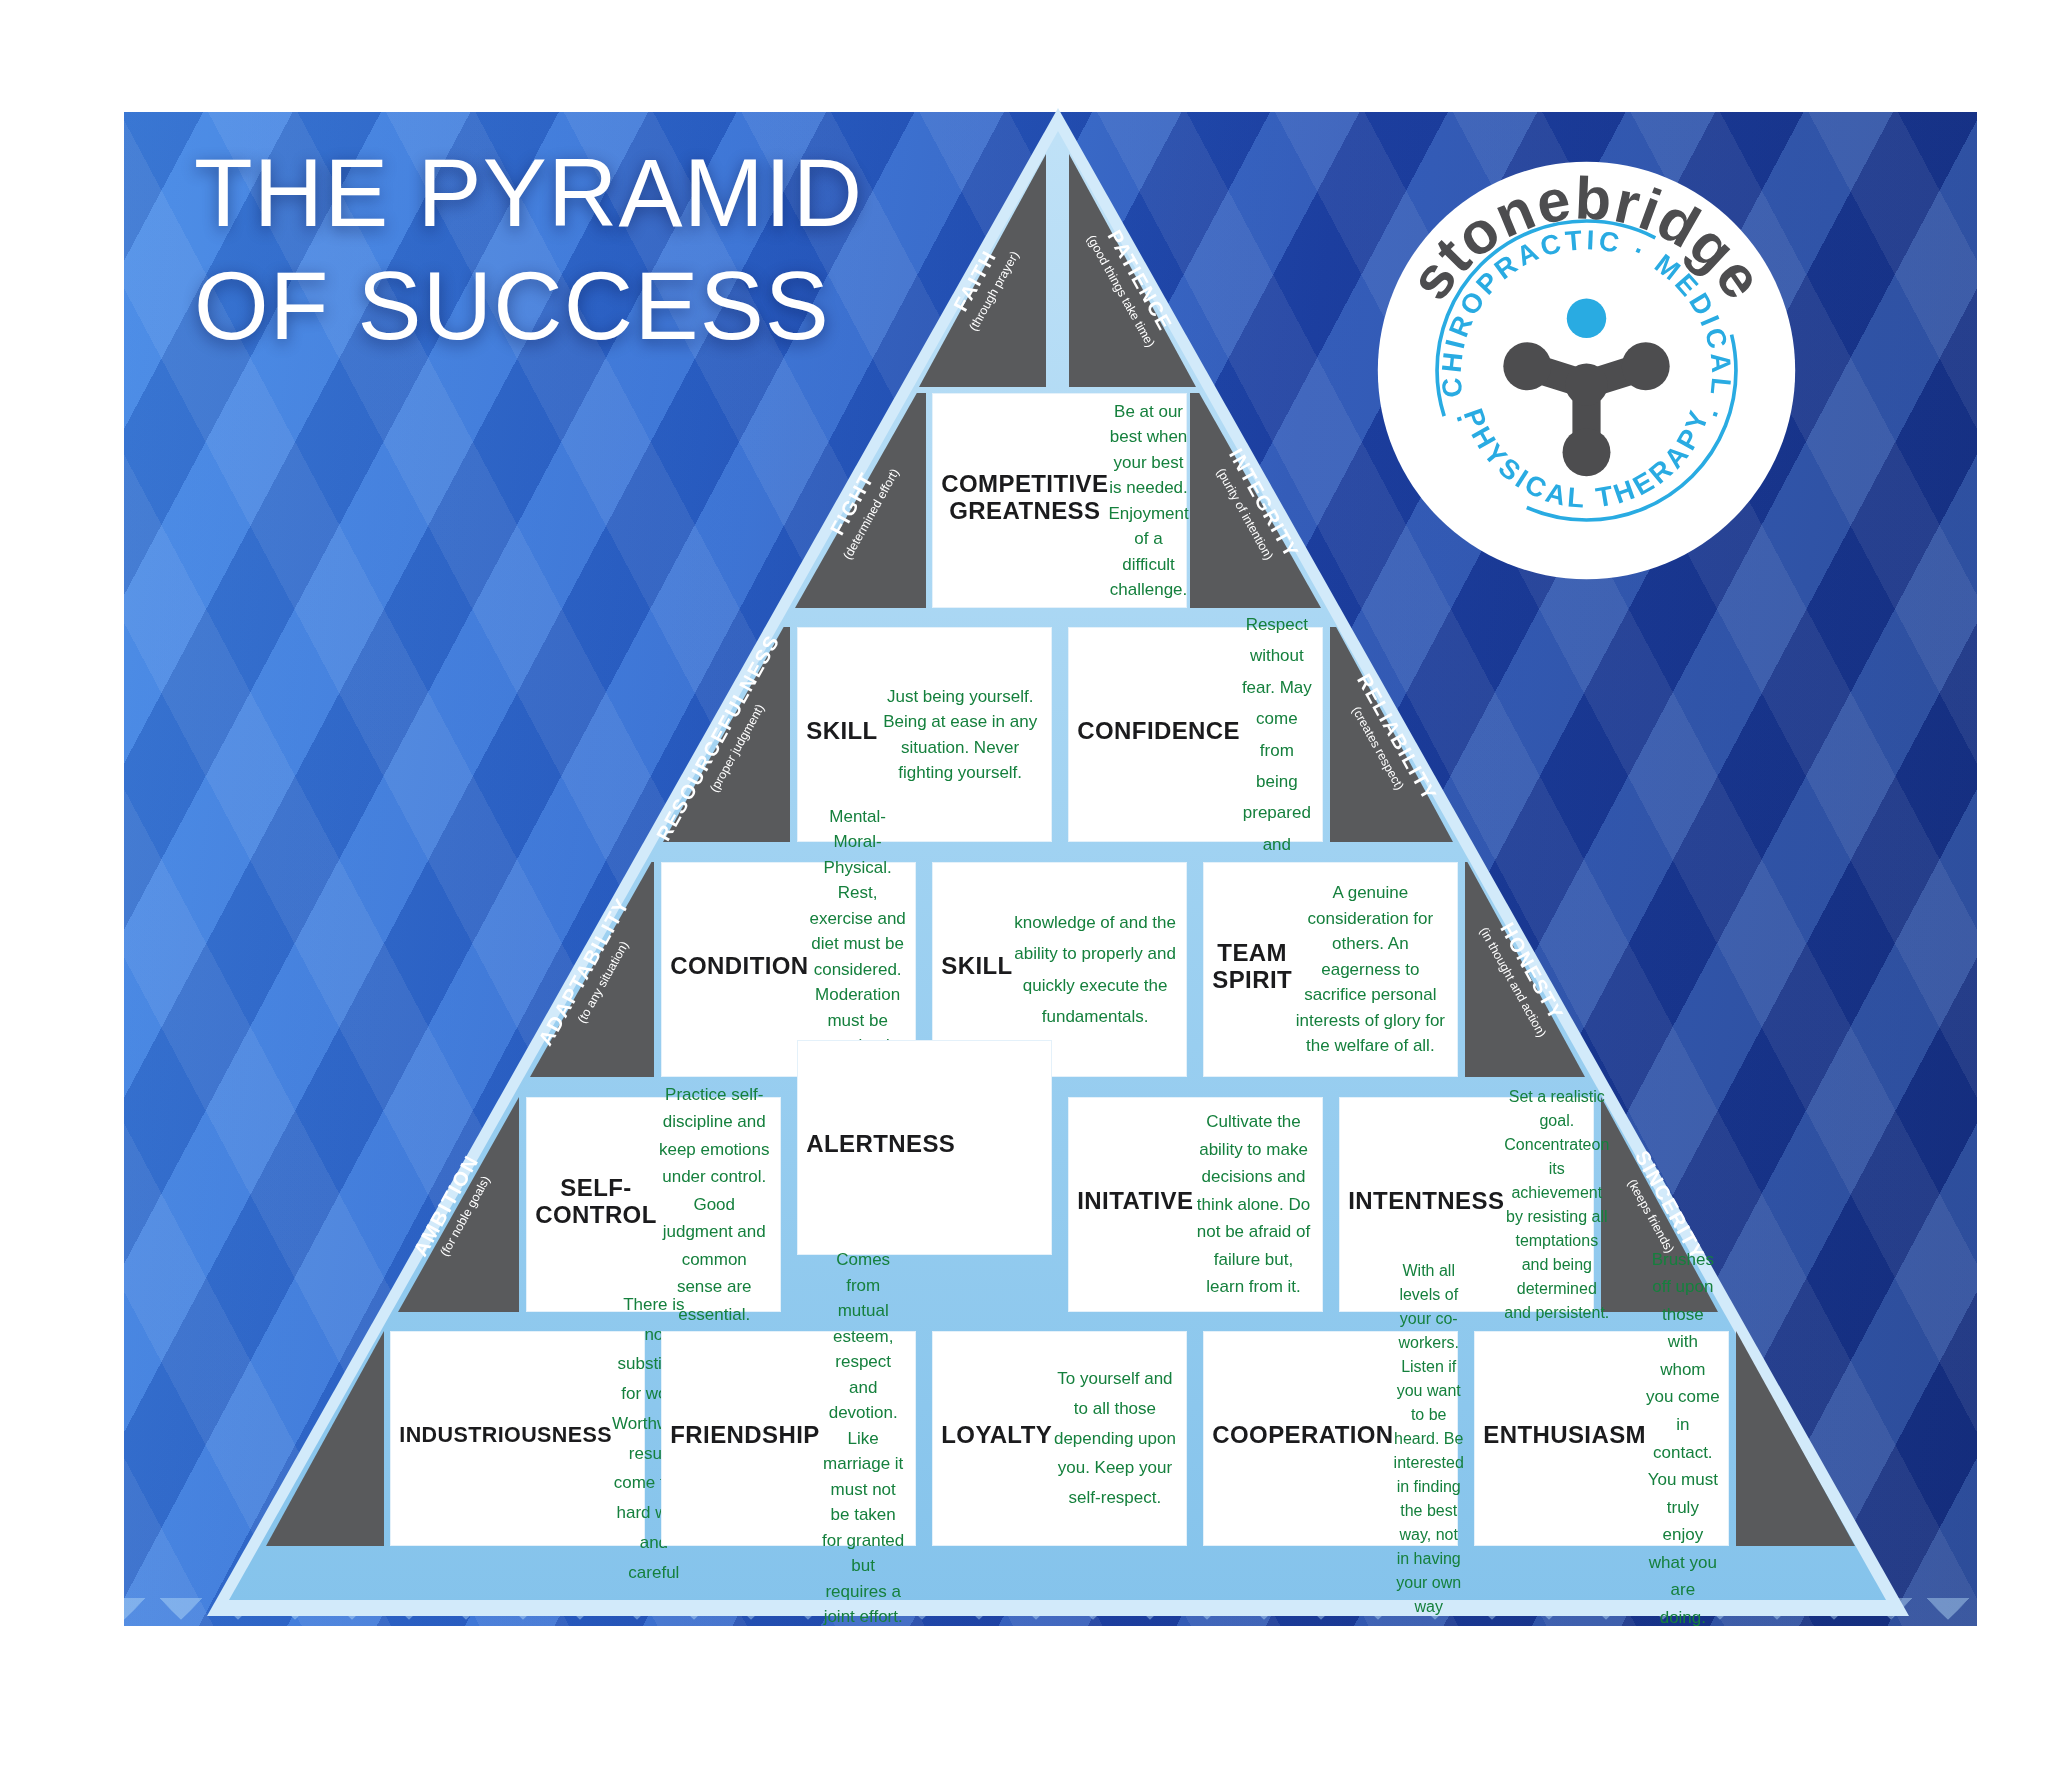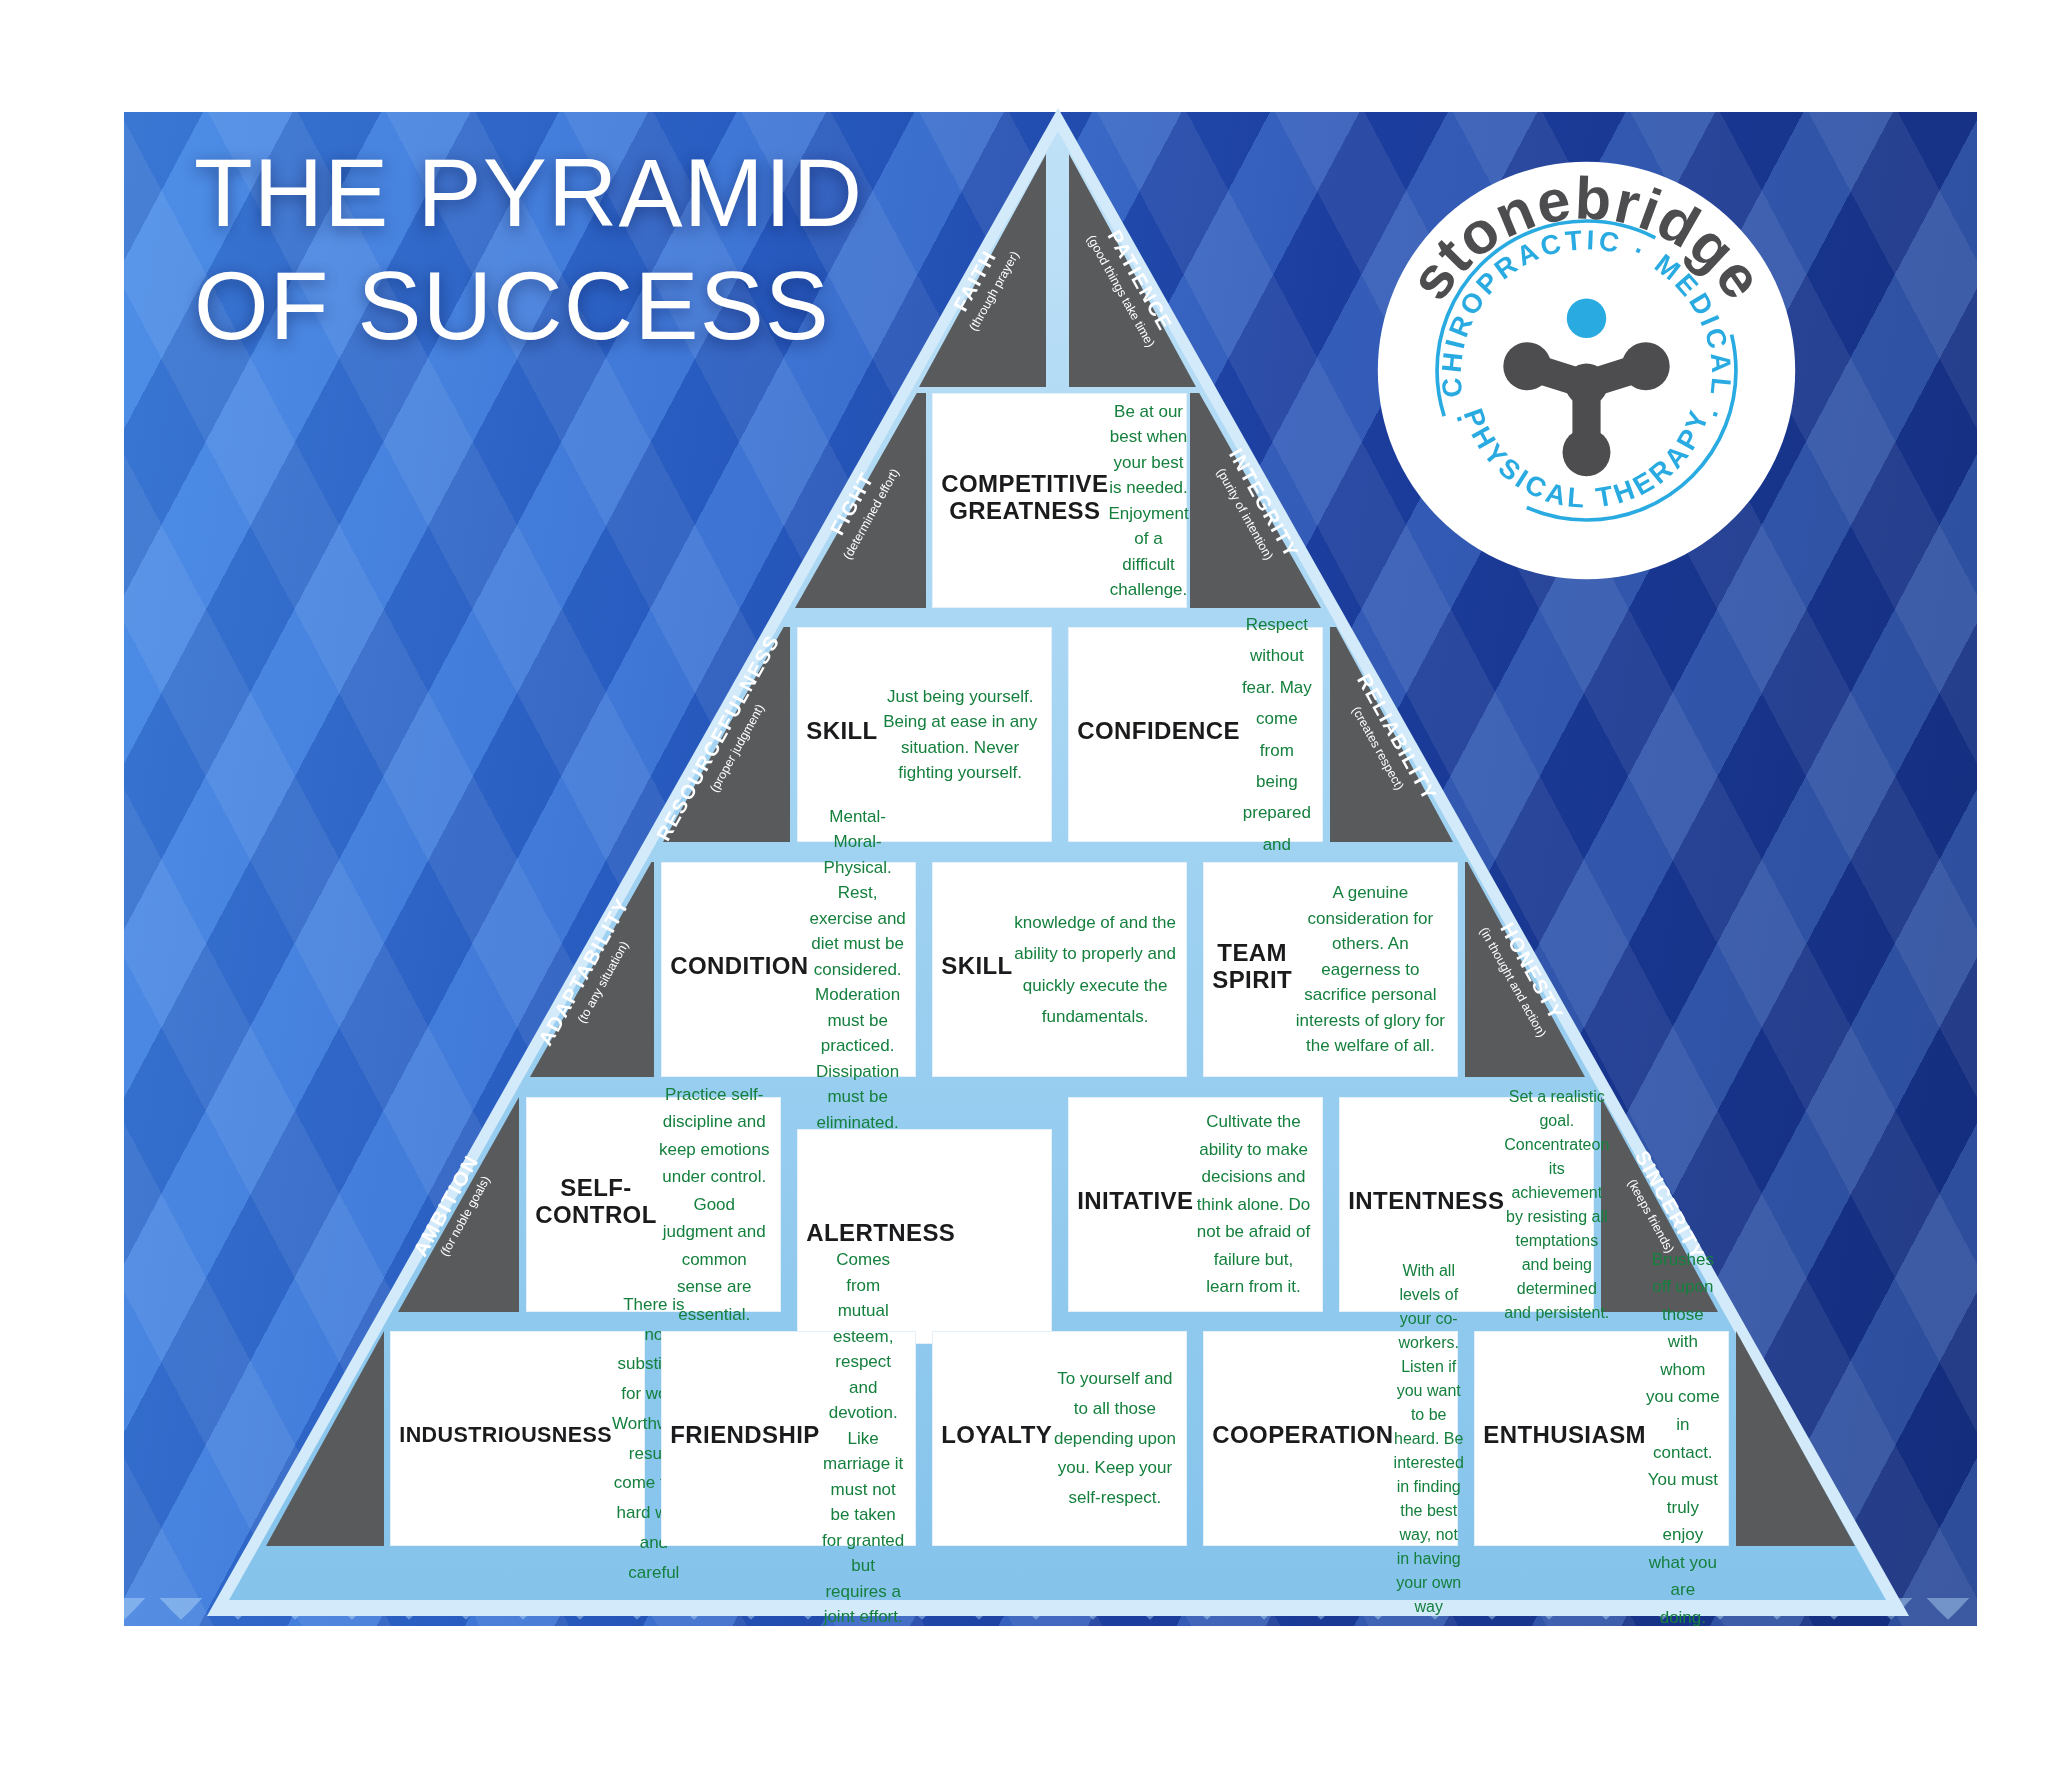--- a/index.html
+++ b/index.html
@@ -146,21 +146,21 @@
   </div>
   <div class="box" style="left:1203px;top:862px">
     <div class="box-title">TEAM SPIRIT</div>
     <div class="box-body">A genuine consideration for others. An eagerness to sacrifice personal interests of glory for the welfare of all.</div>
   </div>
 
   <div class="box" style="left:526px;top:1097px">
     <div class="box-title">SELF-CONTROL</div>
     <div class="box-body" style="line-height:1.62">Practice self-discipline and keep emotions under control. Good judgment and common sense are essential.</div>
   </div>
-  <div class="box" style="left:797px;top:1129px">
+  <div class="box" style="left:797px;top:1040px">
     <div class="box-title">ALERTNESS</div>
   </div>
   <div class="box" style="left:1068px;top:1097px">
     <div class="box-title">INITATIVE</div>
     <div class="box-body" style="line-height:1.62">Cultivate the ability to make decisions and think alone. Do not be afraid of failure but, learn from it.</div>
   </div>
   <div class="box" style="left:1339px;top:1097px">
     <div class="box-title">INTENTNESS</div>
     <div class="box-body" style="font-size:16px">Set a realistic goal. Concentrateon its achievement by resisting all temptations and being determined and persistent.</div>
   </div>

